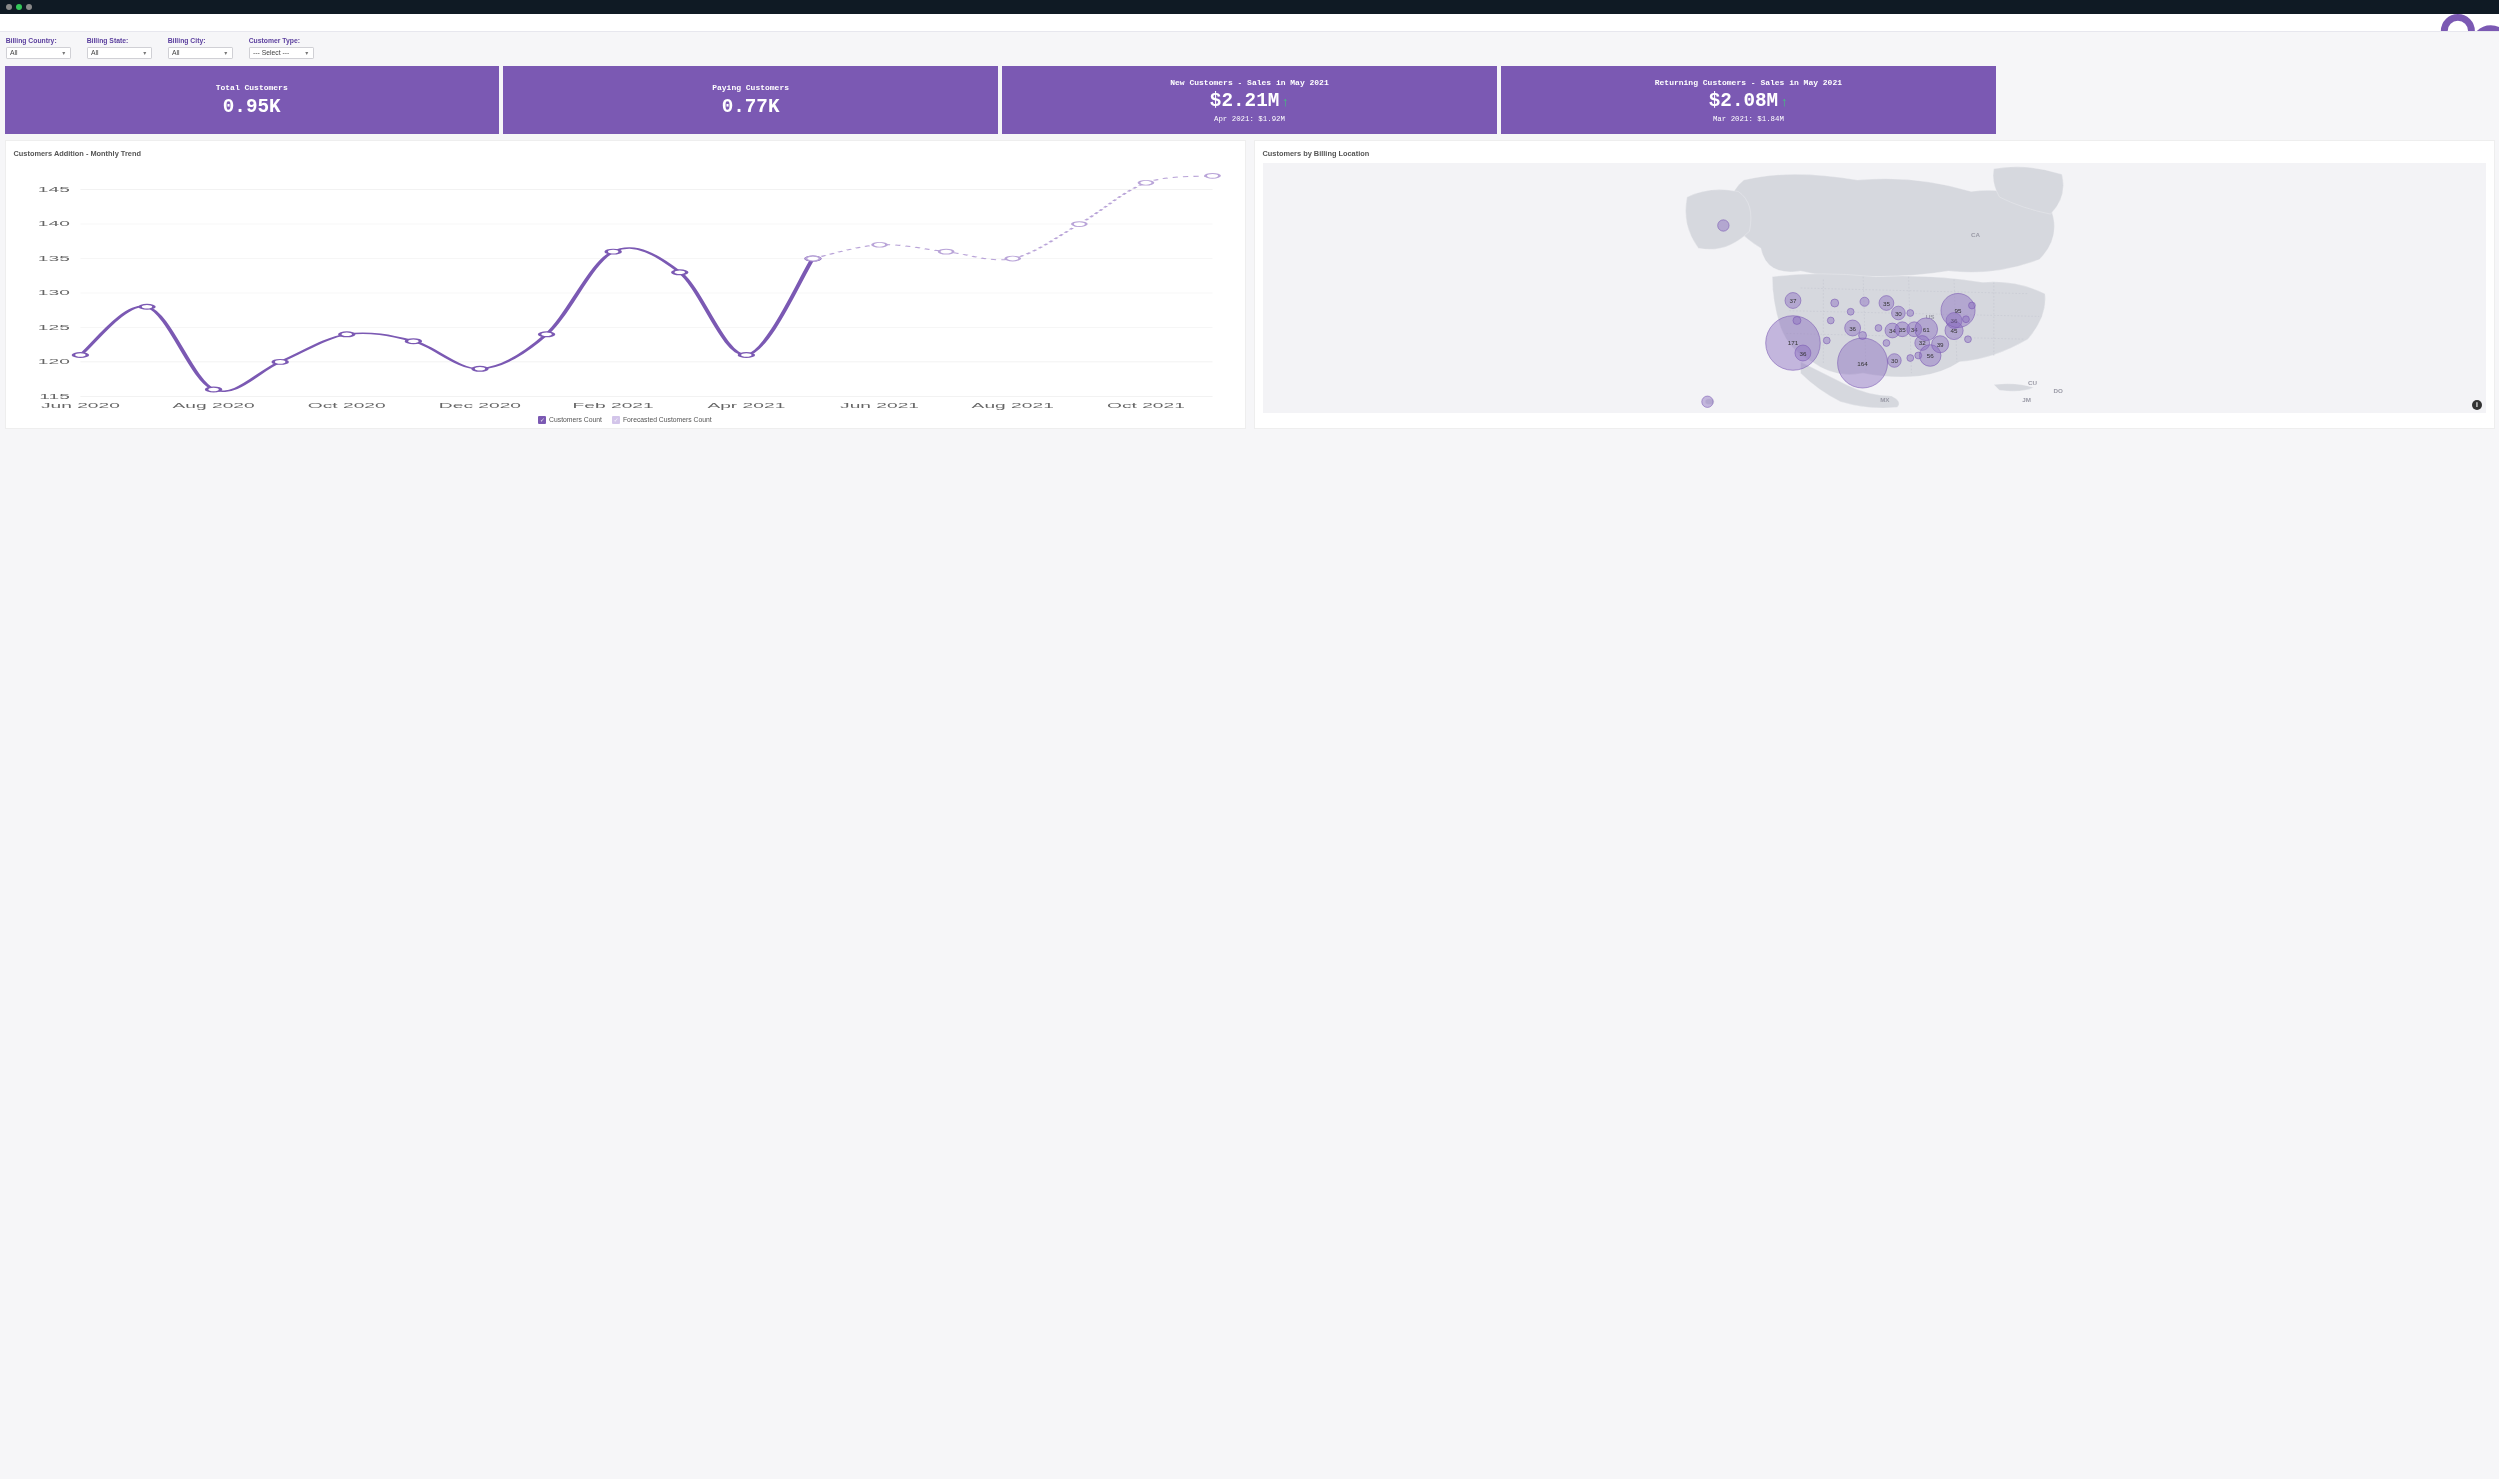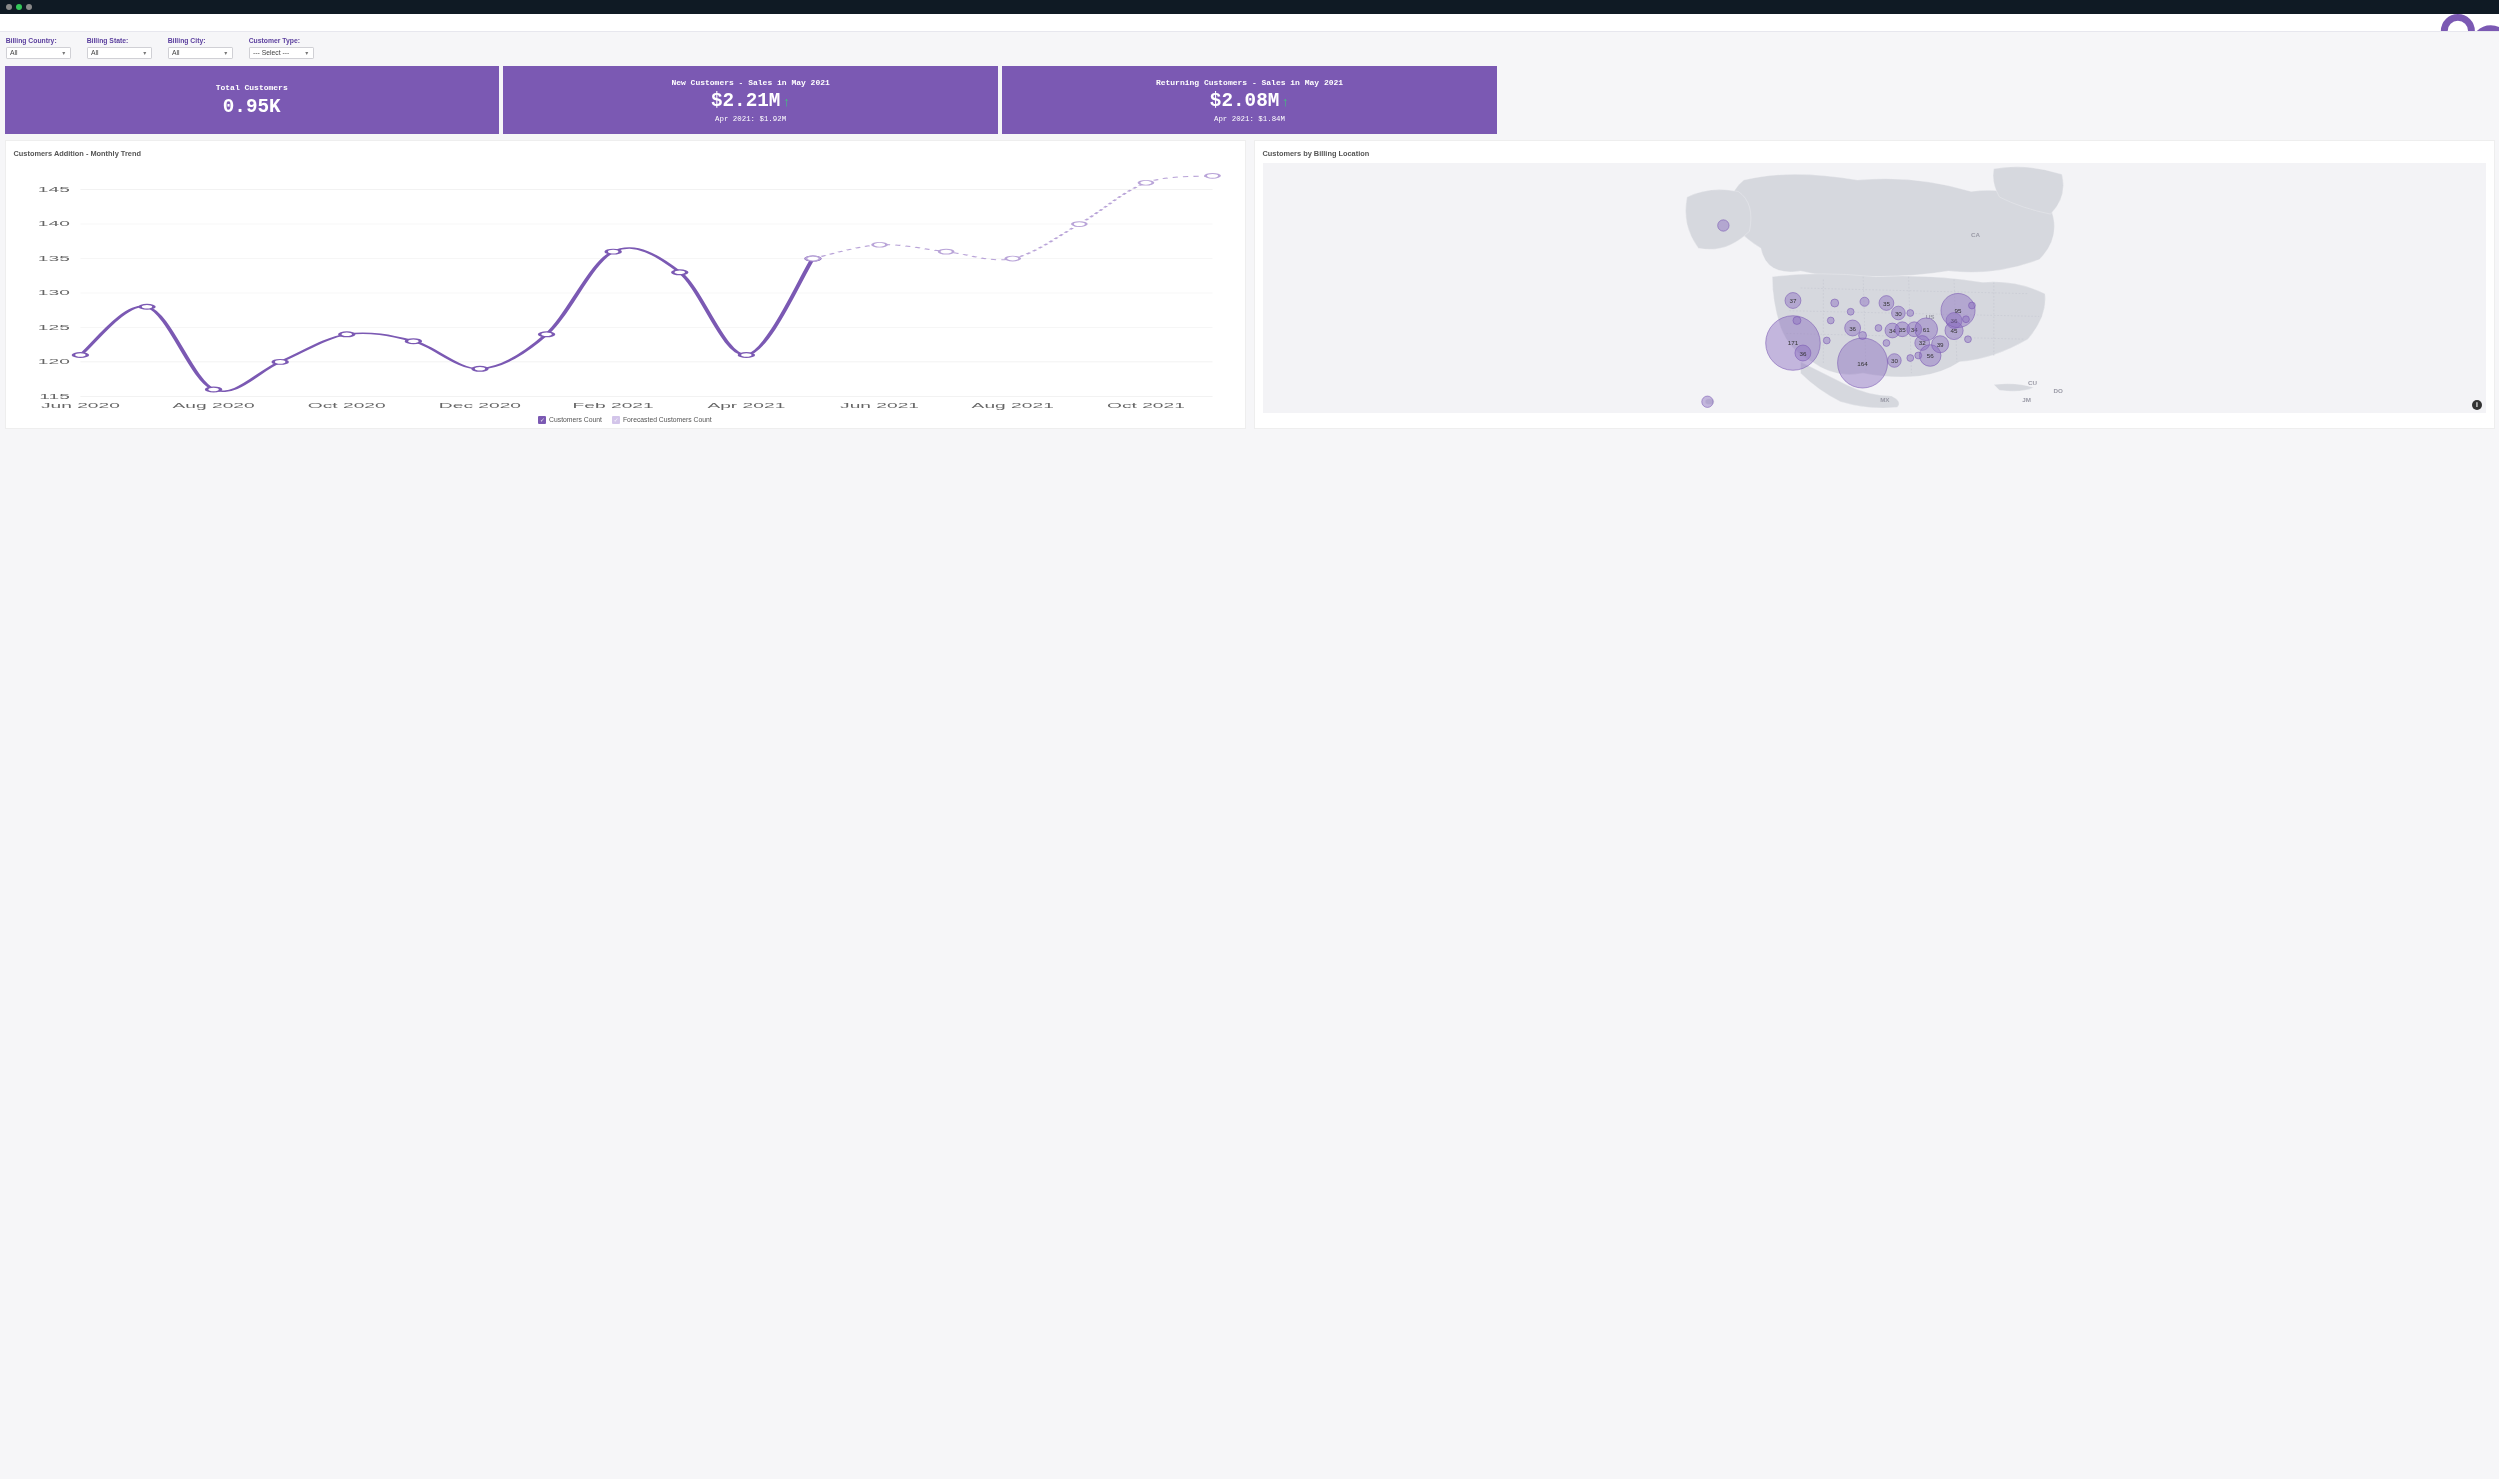--- a/index.html
+++ b/index.html
@@ -197,28 +197,32 @@
     </div>
     </div>
   </div>
 
 <div class="kpi-row" id="kpi-row">
     <div class="kpi-card">
     <div class="kpi-label">Total Customers</div>
     <div class="kpi-value">0.95K</div>
     </div>
     <div class="kpi-card">
+    <div class="kpi-label">Paying Customers</div>
+    <div class="kpi-value">0.77K</div>
+    </div>
+    <div class="kpi-card">
     <div class="kpi-label">New Customers - Sales in May 2021</div>
     <div class="kpi-value">$2.21M<span class="arrow-up">↑</span></div>
     <div class="kpi-sub">Apr 2021: $1.92M</div>
     </div>
     <div class="kpi-card">
     <div class="kpi-label">Returning Customers - Sales in May 2021</div>
     <div class="kpi-value">$2.08M<span class="arrow-up">↑</span></div>
-    <div class="kpi-sub">Apr 2021: $1.84M</div>
+    <div class="kpi-sub">Mar 2021: $1.84M</div>
     </div>
   </div>
 
 <div class="panels">
 
   <div class="panel">
     <div class="panel-title">Customers Addition - Monthly Trend</div>
     <div class="linechart-wrap">
       <svg class="linechart-svg" id="linechart" viewBox="0 0 700 420" preserveAspectRatio="none" style="font-size:13px">
           <line class="gridline" x1="38" x2="686" y1="392" y2="392"></line>

